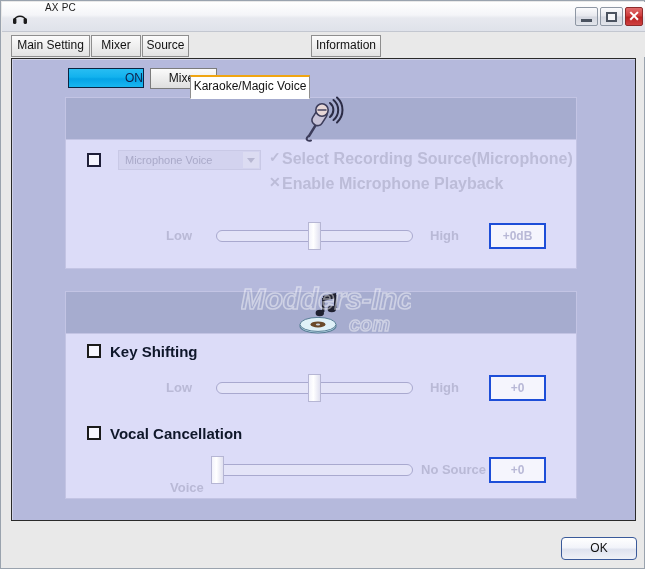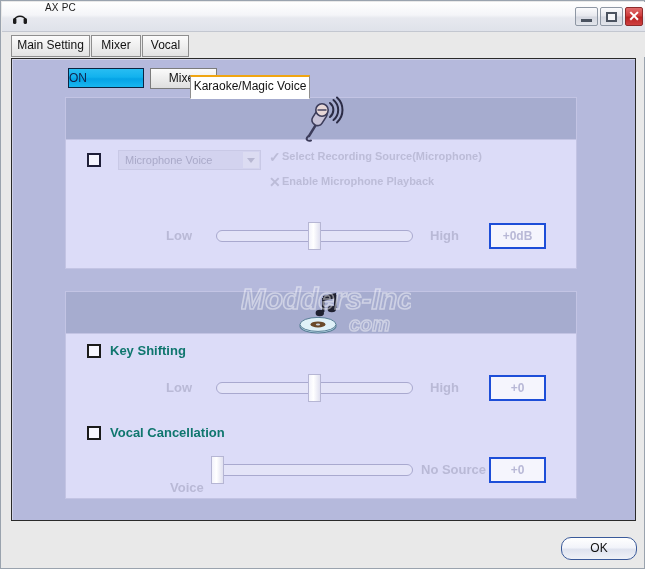--- a/index.html
+++ b/index.html
@@ -139,21 +139,21 @@
   
   #btn-on {
     position: absolute;
     left: 56px; top: 9px;
     width: 76px; height: 20px;
     box-sizing: border-box;
     border: 1px solid #0b2442;
     background: linear-gradient(to bottom, #28bdf2 0%, #12b2ee 45%, #05a3e6 55%, #18b6f0 100%);
     color: #10214a;
     font-size: 12px;
-    text-align: left;
+    text-align: right;
     line-height: 18px;
     cursor: pointer;
   }
   #btn-reset {
     position: absolute;
     left: 138px; top: 9px;
     width: 67px; height: 21px;
     box-sizing: border-box;
     border: 1px solid #7c7c7c;
     background: linear-gradient(to bottom, #fbfbfb 0%, #ededed 50%, #dedede 100%);
@@ -198,23 +198,23 @@
     width: 14px; height: 14px;
     box-sizing: border-box;
     border: 2px solid #1b1b1b;
     background: #f7f7ff;
     cursor: pointer;
   }
   .checkbox.dim { border-color: #20203a; }
 
   .row-label {
     position: absolute;
-    font-size: 13px;
-    font-weight: bold;
-    color: #0f766e;
+    font-size: 15px;
+    font-weight: bold;
+    color: #0f172a;
     white-space: nowrap;
   }
 
   
   #combo {
     position: absolute;
     left: 52px; top: 52px;
     width: 143px; height: 20px;
     box-sizing: border-box;
     border: 1px solid #c9c9e6;
@@ -238,21 +238,21 @@
     position: absolute;
     left: 4px; top: 6px;
     width: 0; height: 0;
     border-left: 4px solid transparent;
     border-right: 4px solid transparent;
     border-top: 5px solid #b7b7d2;
   }
 
   .status-line {
     position: absolute;
-    font-size: 11px;
+    font-size: 16px;
     font-weight: bold;
     color: #bcbcd8;
     white-space: nowrap;
   }
   .status-mark {
     position: absolute;
     font-size: 14px;
     font-weight: bold;
     color: #bcbcd8;
   }
@@ -304,21 +304,21 @@
     opacity: .45;
   }
 
   
   #btn-ok {
     position: absolute;
     left: 560px; top: 536px;
     width: 76px; height: 23px;
     box-sizing: border-box;
     border: 1px solid #3a5a9a;
-    border-radius: 10px;
+    border-radius: 4px;
     background: linear-gradient(to bottom, #ffffff 0%, #f2f4fa 45%, #dfe3ef 55%, #eff1f7 100%);
     color: #111;
     font-size: 12px;
     text-align: center;
     line-height: 21px;
     cursor: pointer;
   }
 </style>
 </head>
 <body>
@@ -342,22 +342,23 @@
       <span class="maxglyph"></span>
     </div>
     <div class="winbtn" id="btn-close">
       <span class="closeglyph">✕</span>
     </div>
   </div>
 
   <div id="tabstrip">
     <div class="tab" style="left:9px;width:79px;">Main Setting</div>
     <div class="tab" style="left:89px;width:50px;">Mixer</div>
-    <div class="tab" style="left:140px;width:47px;">Vocal</div>
+    <div class="tab" style="left:140px;width:47px;">Source</div>
     <div class="tab active" style="left:188px;width:120px;top:1px;height:24px;">Karaoke/Magic Voice</div>
+    <div class="tab" style="left:309px;width:70px;">Information</div>
   </div>
 
   <div id="panel">
 
     <div id="btn-on">ON</div>
     <div id="btn-reset">Mixer</div>
 
     <div class="card" id="card-mic">
       <div class="card-header">
         <span class="card-header-icon">

